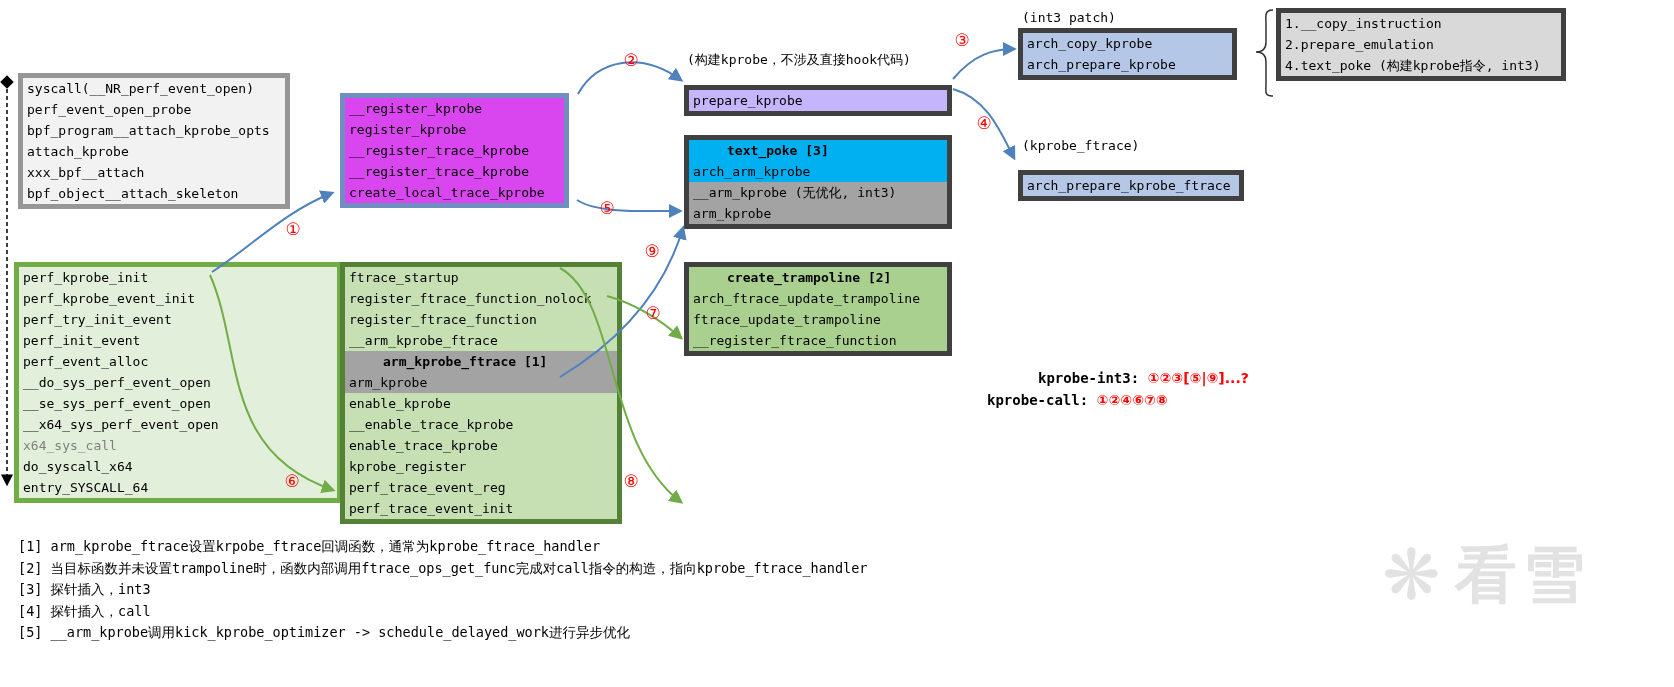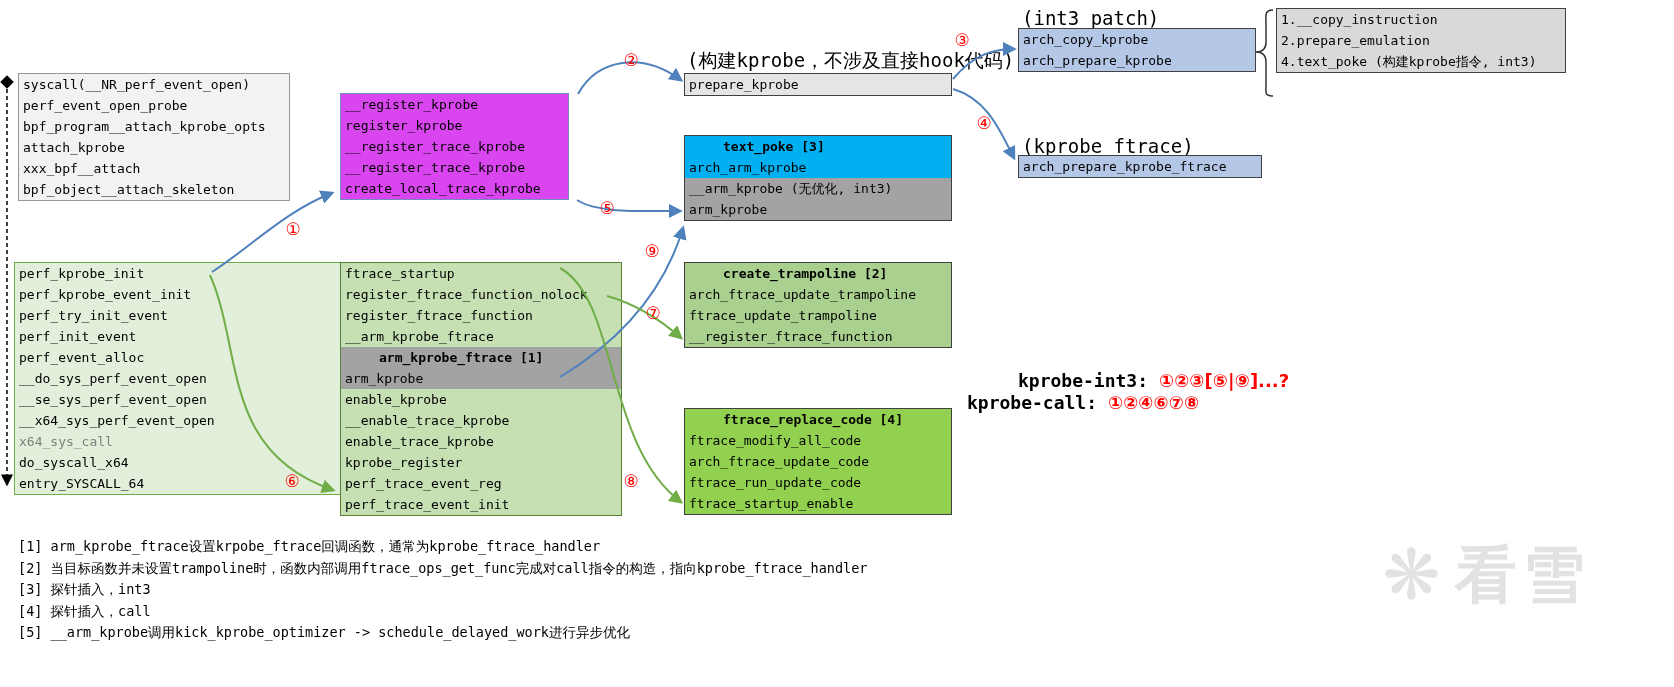--- a/index.html
+++ b/index.html
@@ -3,38 +3,38 @@
 <meta charset="utf-8">
 <style>
   * { margin:0; padding:0; box-sizing:border-box; }
   html,body { width:1674px; height:687px; }
   body {
     position:relative; overflow:hidden; background:#ffffff;
     font-family:"DejaVu Sans Mono","Liberation Mono",monospace;
   }
   #canvas { position:absolute; left:0; top:0; width:1674px; height:687px; }
 
-  .box { position:absolute; border:1px solid #7f1d1d; background:#fff; z-index:2; }
+  .box { position:absolute; border:5px solid #7f1d1d; background:#fff; z-index:2; }
   .row { height:21px; line-height:21px; font-size:13px; padding:0 4px; white-space:nowrap; color:#000; }
   .row.bold   { font-weight:bold;padding-left:38px; }
   .row.cyan   { background:#00b0f0; }
   .row.orange { background:#a3a3a3; }
   .row.muted  { color:#808080; }
 
-  .floating-label { position:absolute; font-size:19px; line-height:16px; color:#000; white-space:nowrap; z-index:2; }
+  .floating-label { position:absolute; font-size:13px; line-height:16px; color:#000; white-space:nowrap; z-index:2; }
 
   svg.arrow-layer { position:absolute; left:0; top:0; z-index:3; pointer-events:none; }
 
   .cnum {
     position:absolute; z-index:4; transform:translate(-50%,-50%);
     color:#ff0000; font-size:17px; line-height:17px;
     font-family:"DejaVu Sans", sans-serif;
   }
 
-  .note-line { position:absolute; z-index:2; font-size:18px; white-space:nowrap; }
+  .note-line { position:absolute; z-index:2; font-size:14px; white-space:nowrap;margin-left:20px; }
   .note-label { font-weight:bold; color:#000; }
   .note-value { font-weight:bold; color:#ff0000; font-family:"DejaVu Sans", sans-serif; }
 
   .footnotes { position:absolute; left:18px; top:536px; z-index:2; }
   .footnote { font-size:13.5px; line-height:21.5px; color:#000; white-space:nowrap; }
 
   .watermark {
     position:absolute; left:1382px; top:540px; z-index:1;
     color:#e2e2e2; display:flex; align-items:center; gap:14px;
     font-family:"DejaVu Sans", sans-serif;
@@ -88,62 +88,55 @@
       <div class="row">enable_kprobe</div>
       <div class="row">__enable_trace_kprobe</div>
       <div class="row">enable_trace_kprobe</div>
       <div class="row">kprobe_register</div>
       <div class="row">perf_trace_event_reg</div>
       <div class="row">perf_trace_event_init</div>
     </div>
 
   <div class="floating-label" style="left:687px;top:52px">(构建kprobe，不涉及直接hook代码)</div>
 
-  <div class="box" style="left:684px;top:73px;width:268px;background:#e5e5e5;border-color:#404040">
+  <div class="box" style="left:684px;top:85px;width:268px;background:#c4b5fd;border-color:#404040">
       <div class="row">prepare_kprobe</div>
     </div>
 
   <div class="box" style="left:684px;top:135px;width:268px;border-color:#404040">
       <div class="row cyan bold">text_poke [3]</div>
       <div class="row cyan">arch_arm_kprobe</div>
       <div class="row orange">__arm_kprobe (无优化, int3)</div>
       <div class="row orange">arm_kprobe</div>
     </div>
 
   <div class="box" style="left:684px;top:262px;width:268px;background:#a9d08e;border-color:#404040">
       <div class="row bold">create_trampoline [2]</div>
       <div class="row">arch_ftrace_update_trampoline</div>
       <div class="row">ftrace_update_trampoline</div>
       <div class="row">__register_ftrace_function</div>
     </div>
 
-  <div class="box" style="left:684px;top:408px;width:268px;background:#92d050;border-color:#404040">
-      <div class="row bold">ftrace_replace_code [4]</div>
-      <div class="row">ftrace_modify_all_code</div>
-      <div class="row">arch_ftrace_update_code</div>
-      <div class="row">ftrace_run_update_code</div>
-      <div class="row">ftrace_startup_enable</div>
-    </div>
 
   <div class="floating-label" style="left:1022px;top:10px">(int3 patch)</div>
 
-  <div class="box" style="left:1018px;top:28px;width:238px;background:#b4c7e7;border-color:#404040">
+  <div class="box" style="left:1018px;top:28px;width:219px;background:#b4c7e7;border-color:#404040">
       <div class="row">arch_copy_kprobe</div>
       <div class="row">arch_prepare_kprobe</div>
     </div>
 
   <div class="box" style="left:1276px;top:8px;width:290px;background:#d9d9d9;border-color:#404040">
       <div class="row">1.__copy_instruction</div>
       <div class="row">2.prepare_emulation</div>
       <div class="row">4.text_poke (构建kprobe指令, int3)</div>
     </div>
 
   <div class="floating-label" style="left:1022px;top:138px">(kprobe_ftrace)</div>
 
-  <div class="box" style="left:1018px;top:155px;width:244px;background:#b4c7e7;border-color:#404040">
+  <div class="box" style="left:1018px;top:170px;width:226px;background:#b4c7e7;border-color:#404040">
       <div class="row">arch_prepare_kprobe_ftrace</div>
     </div>
 
   <div class="note-line" style="left:1018px;top:370px">
     <span class="note-label">kprobe-int3:</span>
     <span class="note-value">①②③[⑤|⑨]...?</span>
   </div>
   <div class="note-line" style="left:967px;top:392px">
     <span class="note-label">kprobe-call:</span>
     <span class="note-value">①②④⑥⑦⑧</span>

